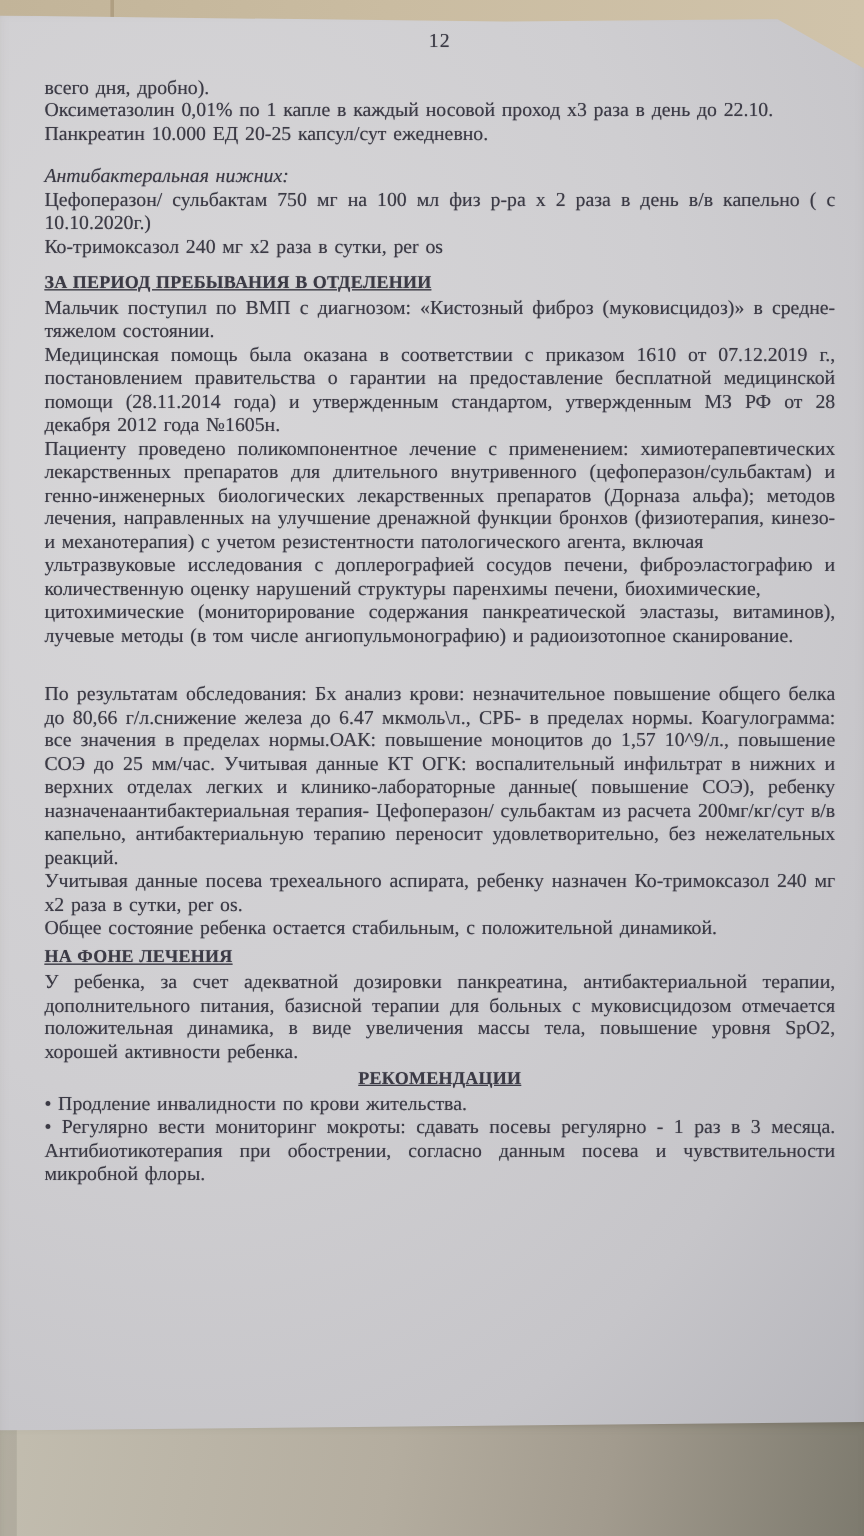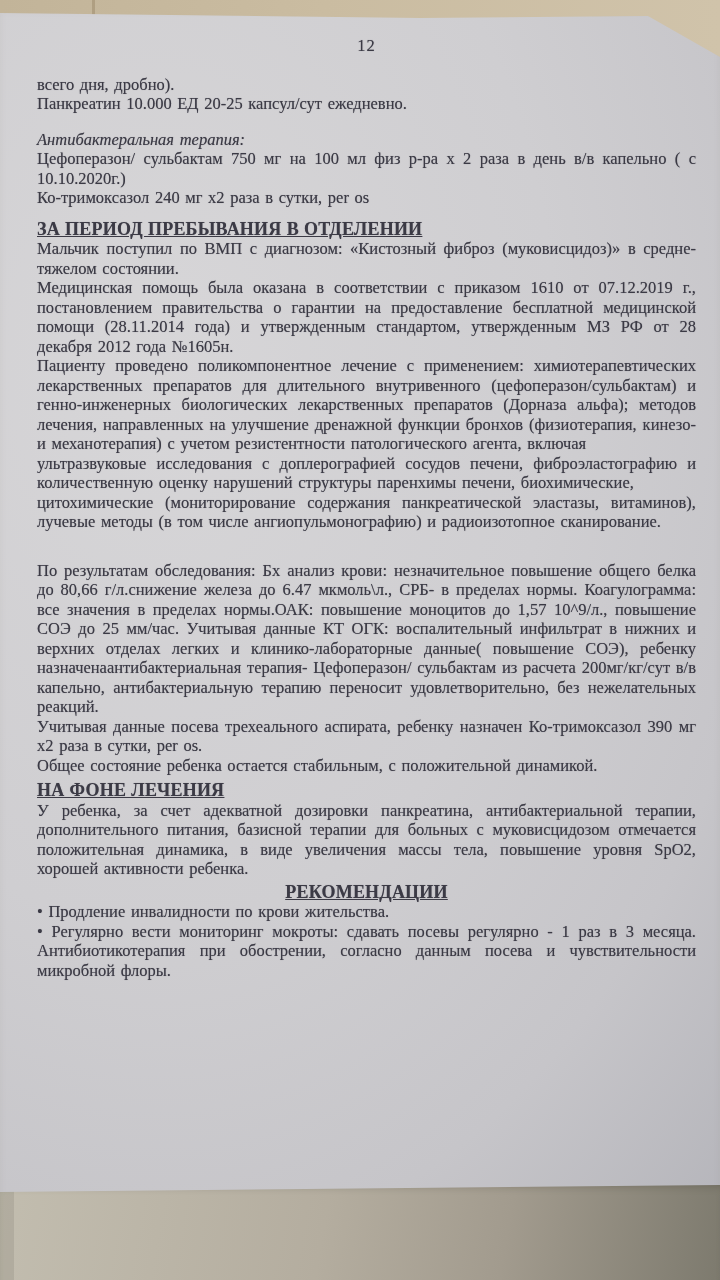--- a/index.html
+++ b/index.html
@@ -33,37 +33,37 @@
     clip-path: polygon(0 13px, 420px 18px, 648px 16px, 720px 57px, 720px 1185px, 0 1192px);
     background:
       radial-gradient(145% 125% at 22% 30%,
         #d7d6d8 0%, #cfced1 38%, #c6c5c9 60%, #b2b2b8 82%, #8b8c92 100%);
     box-shadow: inset 0 11px 12px -8px rgba(110, 100, 80, 0.5);
   }
 
   .content {
     position: absolute; left: 0; top: 0; width: 720px;
     box-sizing: border-box;
-    padding: 36px 24px 0 37px;
+    padding: 24px 24px 0 37px;
     font-size: 16.5px;
     line-height: 19.5px;
     word-spacing: 1.5px;
     color: #3b3a45;
     text-shadow: 0 0 0.8px rgba(59, 58, 69, 0.55);
   }
 
   .pagenum { text-align: center; margin-bottom: 19px; letter-spacing: 1px; }
   .body {}
   .just { text-align: justify; }
   .force-just { text-align: justify; text-align-last: justify; }
   .ital { font-style: italic; margin-top: 16px; }
   .hdr {
     font-weight: bold;
     text-decoration: underline;
-    font-size: 18px;
+    font-size: 15px;
     letter-spacing: 0.2px;
     word-spacing: 0.5px;
   }
   .mt-lg { margin-top: 29px; }
   .mt-md { margin-top: 12px; }
   .mt-sm { margin-top: 6px; }
   .mt-xs { margin-top: 4px; text-align: center; }
 </style>
 </head>
 <body>
@@ -76,36 +76,37 @@
   </div>
 
   <div class="crease-mark"></div>
 
   <div class="paper">
     <div class="content">
 
       <div class="pagenum">12</div>
 
       <div class="body">всего дня, дробно).</div>
+      <div class="body">Оксиметазолин 0,01% по 1 капле в каждый носовой проход  х3 раза в день до 22.10.</div>
       <div class="body">Панкреатин 10.000 ЕД 20-25 капсул/сут ежедневно.</div>
 
-      <div class="ital">Антибактеральная терапия:</div>
+      <div class="ital">Антибактеральная нижних:</div>
       <div class="just">Цефоперазон/ сульбактам 750 мг на 100 мл физ р-ра х 2 раза в день в/в капельно ( с 10.10.2020г.)</div>
       <div class="body">Ко-тримоксазол 240 мг х2 раза в сутки, per os</div>
 
       <div class="hdr mt-md">ЗА ПЕРИОД ПРЕБЫВАНИЯ В ОТДЕЛЕНИИ</div>
       <div class="just">Мальчик поступил по ВМП с диагнозом: «Кистозный фиброз (муковисцидоз)» в средне-тяжелом состоянии.</div>
       <div class="just">Медицинская помощь была оказана в соответствии с приказом 1610 от 07.12.2019 г., постановлением правительства о гарантии на предоставление бесплатной медицинской помощи (28.11.2014 года) и утвержденным стандартом, утвержденным МЗ РФ от 28 декабря 2012 года №1605н.</div>
       <div class="just">Пациенту проведено поликомпонентное лечение с применением: химиотерапевтических лекарственных препаратов для длительного внутривенного (цефоперазон/сульбактам) и генно-инженерных биологических лекарственных препаратов (Дорназа альфа); методов лечения, направленных на улучшение дренажной функции бронхов (физиотерапия, кинезо- и механотерапия) с учетом резистентности патологического агента, включая</div>
       <div class="just">ультразвуковые исследования с доплерографией сосудов печени, фиброэластографию и количественную оценку нарушений структуры паренхимы печени, биохимические,</div>
       <div class="force-just">цитохимические (мониторирование содержания панкреатической эластазы, витаминов),</div>
       <div class="body">лучевые методы (в том числе ангиопульмонографию) и радиоизотопное сканирование.</div>
 
       <div class="just mt-lg">По результатам обследования: Бх анализ крови: незначительное повышение общего белка до 80,66 г/л.снижение железа до 6.47 мкмоль\л., СРБ- в пределах нормы. Коагулограмма: все значения в пределах нормы.ОАК: повышение моноцитов до 1,57 10^9/л., повышение СОЭ до 25 мм/час. Учитывая данные КТ ОГК: воспалительный инфильтрат в нижних и верхних отделах легких и клинико-лабораторные данные( повышение СОЭ), ребенку назначенаантибактериальная терапия- Цефоперазон/ сульбактам из расчета 200мг/кг/сут в/в капельно, антибактериальную терапию переносит удовлетворительно, без нежелательных реакций.</div>
-      <div class="just">Учитывая данные посева трехеального аспирата, ребенку назначен Ко-тримоксазол 390 мг х2 раза в сутки, per os.</div>
+      <div class="just">Учитывая данные посева трехеального аспирата, ребенку назначен Ко-тримоксазол 240 мг х2 раза в сутки, per os.</div>
       <div class="body">Общее состояние ребенка остается стабильным, с положительной динамикой.</div>
 
       <div class="hdr mt-sm">НА ФОНЕ ЛЕЧЕНИЯ</div>
       <div class="just">У ребенка,  за счет адекватной дозировки панкреатина, антибактериальной терапии, дополнительного питания, базисной терапии для больных с муковисцидозом отмечается положительная динамика, в виде увеличения массы тела, повышение уровня SpO2, хорошей активности ребенка.</div>
 
       <div class="hdr mt-xs">РЕКОМЕНДАЦИИ</div>
       <div class="body">• Продление инвалидности по крови жительства.</div>
       <div class="just">• Регулярно вести мониторинг мокроты: сдавать посевы регулярно - 1 раз в 3 месяца. Антибиотикотерапия при обострении, согласно данным посева и чувствительности микробной флоры.</div>
 
     </div>

